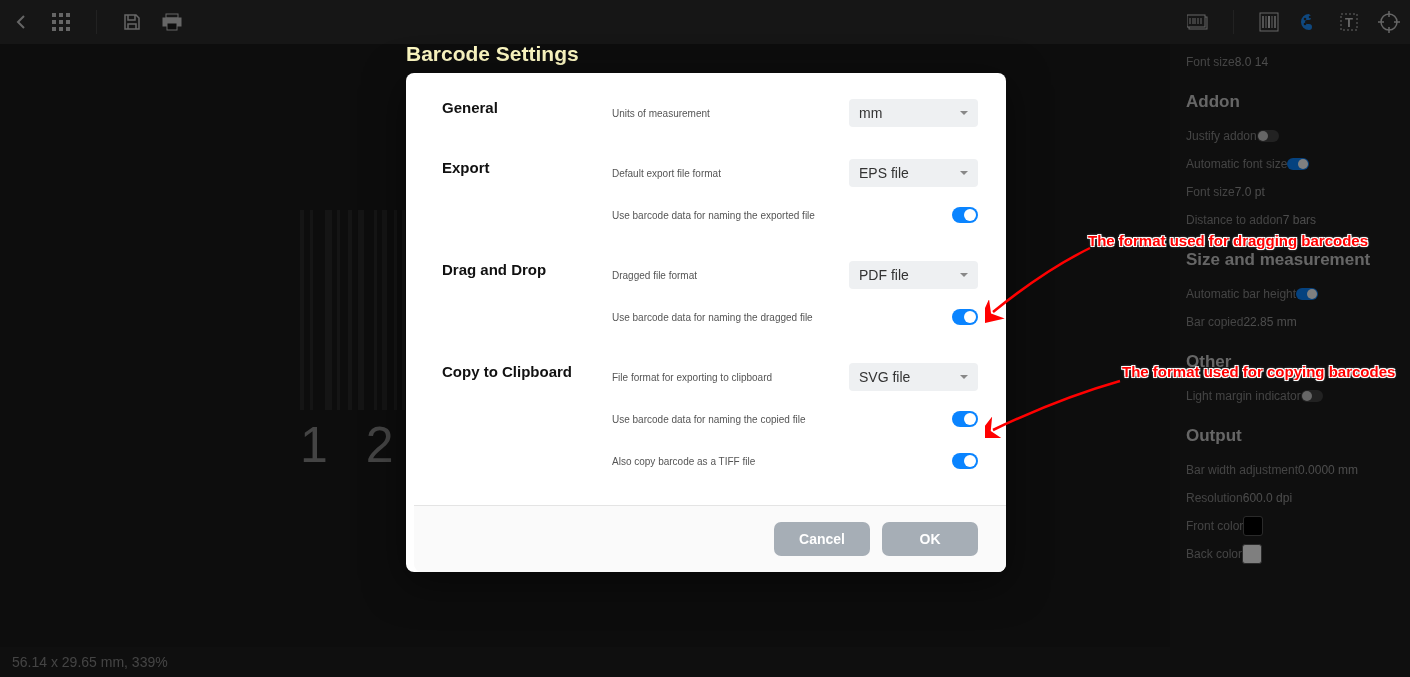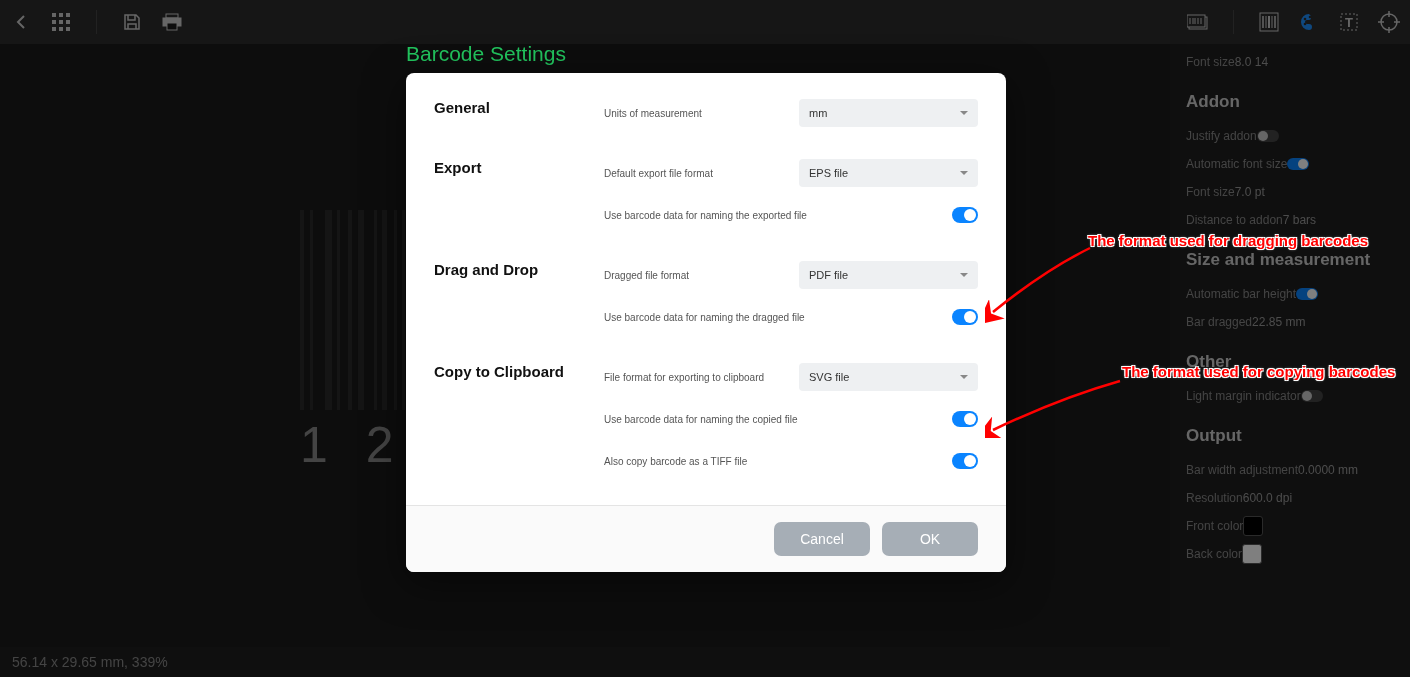--- a/index.html
+++ b/index.html
@@ -29,36 +29,36 @@
 .mini-toggle::after { content: ''; position: absolute; width: 10px; height: 10px; border-radius: 50%; background: #ccc; top: 1px; left: 1px; }
 .mini-toggle.on::after { left: 11px; background: #fff; }
 .color-swatch { width: 20px; height: 20px; border: 1px solid #555; border-radius: 3px; }
 .swatch-black { background: #000; }
 .swatch-white { background: #fff; }
 
 
 .overlay { position: absolute; top: 0; left: 0; right: 0; bottom: 0; background: rgba(0,0,0,0.5); pointer-events: none; }
 
 
-.modal-title { position: absolute; left: 406px; top: 42px; color: #22c55e; font-size: 21px; font-weight: 400; }
-.modal { position: absolute; left: 406px; top: 73px; width: 600px; background: #fff; border-radius: 8px; box-shadow: 0 10px 40px rgba(0,0,0,0.5); }
+.modal-title { position: absolute; left: 406px; top: 42px; color: #fef9c3; font-size: 21px; font-weight: 700; }
+.modal { position: absolute; left: 406px; top: 73px; width: 600px; background: #fff; border-radius: 8px; box-shadow: 0 10px 40px rgba(0,0,0,0.5); padding-left: 8px; }
 .modal-body { padding: 26px 28px 20px; }
 .modal-section { display: flex; margin-bottom: 32px; }
 .modal-section:last-child { margin-bottom: 10px; }
 .section-label { width: 170px; font-size: 15px; font-weight: 700; color: #111; }
 .section-content { flex: 1; }
 .setting-row { display: flex; align-items: center; justify-content: space-between; margin-bottom: 14px; min-height: 28px; }
 .setting-row:last-child { margin-bottom: 0; }
 .setting-label { font-size: 10px; color: #555; }
-.dropdown { width: 179px; height: 28px; background: #eef0f2; border-radius: 4px; display: flex; align-items: center; justify-content: space-between; padding: 0 10px; font-size: 11px; color: #333; cursor: pointer; }
+.dropdown { width: 129px; height: 28px; background: #eef0f2; border-radius: 4px; display: flex; align-items: center; justify-content: space-between; padding: 0 10px; font-size: 14px; color: #333; cursor: pointer; }
 .dropdown-caret { width: 0; height: 0; border-left: 4px solid transparent; border-right: 4px solid transparent; border-top: 4px solid #888; }
 .toggle { width: 26px; height: 16px; border-radius: 8px; background: #0a84ff; position: relative; cursor: pointer; }
 .toggle::after { content: ''; position: absolute; width: 12px; height: 12px; border-radius: 50%; background: #fff; top: 2px; right: 2px; }
 .modal-footer { border-top: 1px solid #e4e4e4; padding: 16px 28px; display: flex; justify-content: flex-end; gap: 12px; background: #fafafa; border-radius: 0 0 8px 8px; }
-.btn { width: 96px; height: 34px; border: none; border-radius: 7px; background: #a6aeb6; color: #fff; font-size: 14px; font-weight: 400; cursor: pointer; }
+.btn { width: 96px; height: 34px; border: none; border-radius: 7px; background: #a6aeb6; color: #fff; font-size: 14px; font-weight: 700; cursor: pointer; }
 
 
 .annotation { position: absolute; color: #ff0000; font-size: 15px; font-weight: 700; text-shadow: -1px -1px 0 #fff, 1px -1px 0 #fff, -1px 1px 0 #fff, 1px 1px 0 #fff, 0 0 3px #fff; white-space: nowrap; }
 .arrow-svg { position: absolute; pointer-events: none; }
 </style>
 </head>
 <body>
 
 <div class="toolbar">
   <div class="toolbar-left">
@@ -164,21 +164,21 @@
   <div class="panel-row">
       <span>Distance to addon</span>
       <span class="value">7 bars</span>
     </div>
   <div class="panel-section-title">Size and measurement</div>
   <div class="panel-row">
       <span>Automatic bar height</span>
       <div class="mini-toggle on"></div>
     </div>
   <div class="panel-row">
-      <span>Bar dragged</span>
+      <span>Bar copied</span>
       <span class="value">22.85 mm</span>
     </div>
   <div class="panel-section-title">Other</div>
   <div class="panel-row">
       <span>Light margin indicator</span>
       <div class="mini-toggle"></div>
     </div>
   <div class="panel-section-title">Output</div>
   <div class="panel-row">
       <span>Bar width adjustment</span>

